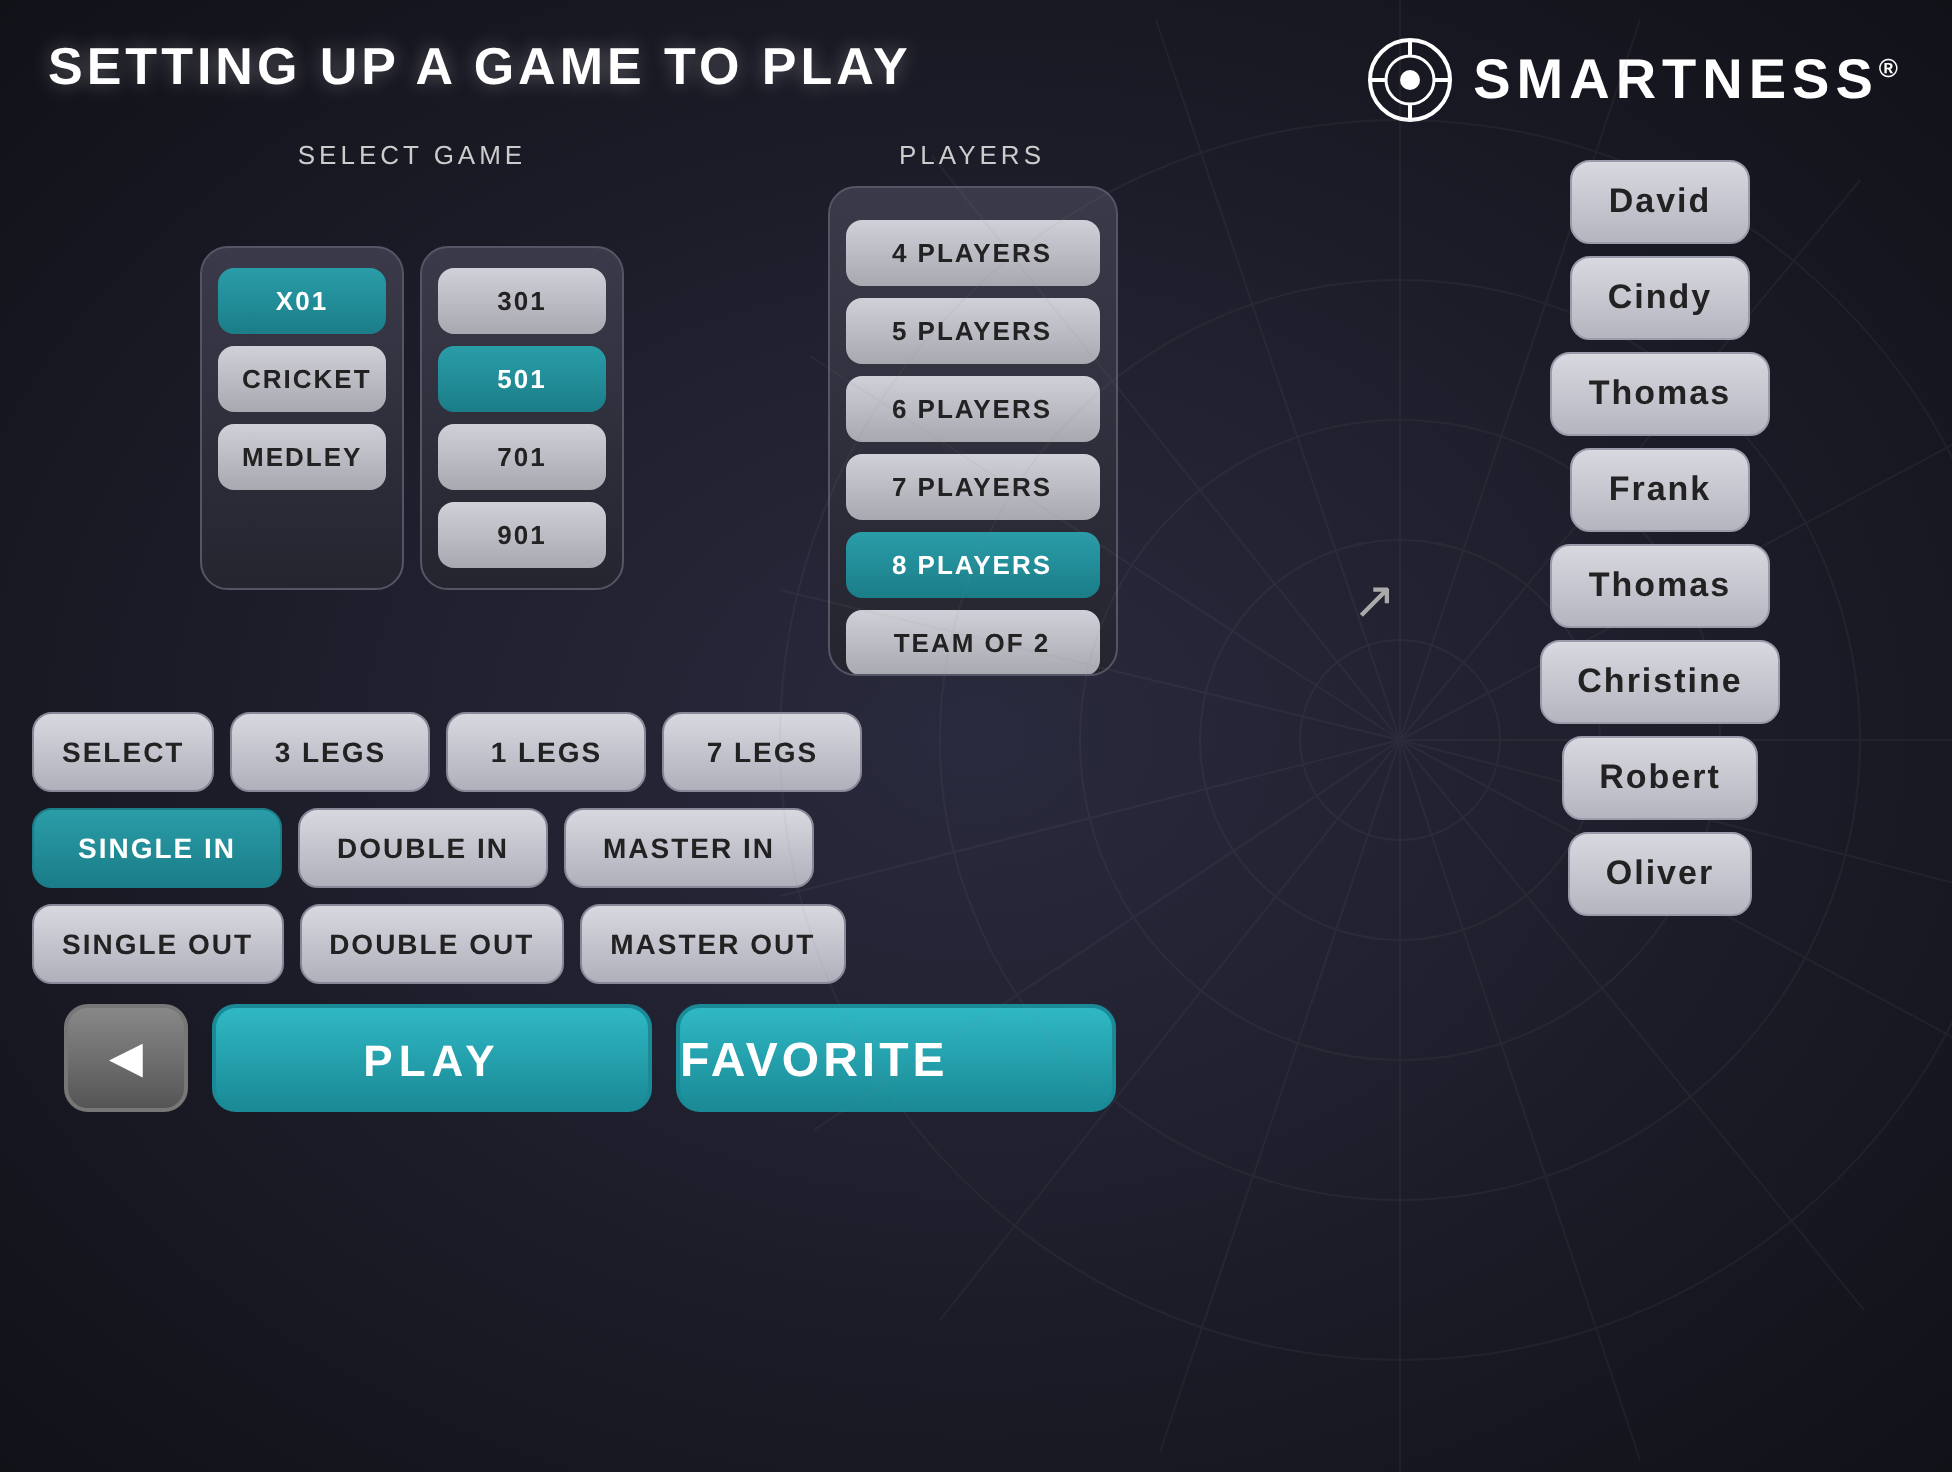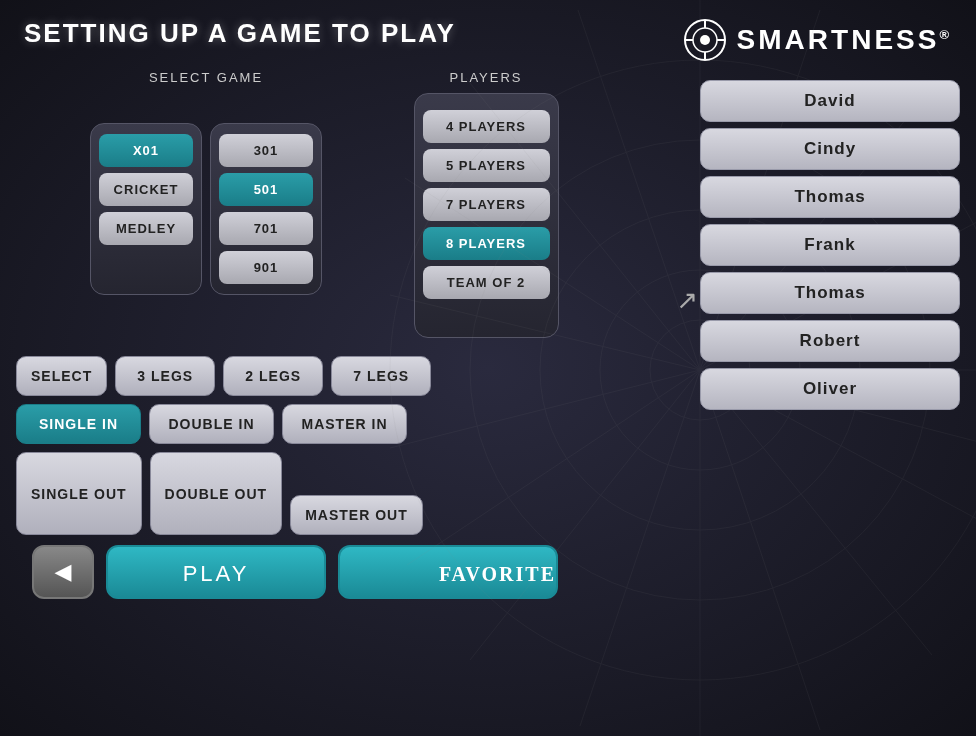--- a/index.html
+++ b/index.html
@@ -69,21 +69,21 @@
     }
 
     .game-panel {
       background: linear-gradient(180deg, #3a3a4a 0%, #252530 100%);
       border: 1px solid #555566;
       border-radius: 14px;
       padding: 10px 8px;
       display: flex;
       flex-direction: column;
       gap: 6px;
-      width: 112px;
+      width: 102px;
     }
 
     .game-btn {
       background: linear-gradient(180deg, #d0d0d8 0%, #a8a8b0 100%);
       border: none;
       border-radius: 8px;
       padding: 9px 12px;
       font-size: 13px;
       font-weight: bold;
       color: #222;
@@ -178,53 +178,53 @@
 
     .play-btn {
       flex: 1;
       max-width: 220px;
       height: 54px;
       background: linear-gradient(180deg, #2fb8c4 0%, #1a8a96 100%);
       border: 2px solid #1a8a96;
       border-radius: 12px;
       color: #fff;
       font-size: 22px;
-      font-weight: normal;
+      font-weight: bold;
       letter-spacing: 3px;
       cursor: pointer;
       text-align: center;
       line-height: 54px;
     }
 
     .favorite-btn {
       flex: 1;
       max-width: 220px;
       height: 54px;
       background: linear-gradient(180deg, #2fb8c4 0%, #1a8a96 100%);
       border: 2px solid #1a8a96;
       border-radius: 12px;
       color: #fff;
-      font-size: 20px;
+      font-size: 24px;
       font-weight: bold;
       letter-spacing: 2px;
       cursor: pointer;
-      text-align: right;
+      text-align: left;
       line-height: 54px;
-      font-family: Liberation Serif, serif;
     }
 
     
     .player-list-section {
       position: absolute;
       right: 16px;
       top: 80px;
       width: 260px;
       display: flex;
       flex-direction: column;
       gap: 6px;
+      align-items: center;
     }
 
     .player-item {
       background: linear-gradient(180deg, #d8d8e0 0%, #b5b5c0 100%);
       border: 1px solid #999aaa;
       border-radius: 10px;
       padding: 10px 18px;
       font-size: 17px;
       font-weight: bold;
       color: #222;
@@ -330,48 +330,49 @@
           </div>
         </div>
       </div>
 
       <div class="players-section">
         <div class="section-label">PLAYERS</div>
         <div class="players-panel">
           <div class="players-panel-inner">
             <button class="game-btn">4 PLAYERS</button>
             <button class="game-btn">5 PLAYERS</button>
+            <button class="game-btn">6 PLAYERS</button>
             <button class="game-btn">7 PLAYERS</button>
             <button class="game-btn active-teal">8 PLAYERS</button>
             <button class="game-btn">TEAM OF 2</button>
           </div>
         </div>
       </div>
 
     </div>
 
     <div class="options-section">
 
       <div class="options-row">
         <button class="opt-btn" style="min-width:90px;">SELECT</button>
         <button class="opt-btn" style="min-width:100px;">3 LEGS</button>
-        <button class="opt-btn" style="min-width:100px;">2 LEGS</button>
+        <button class="opt-btn" style="min-width:100px;">1 LEGS</button>
         <button class="opt-btn" style="min-width:100px;">7 LEGS</button>
       </div>
 
       <div class="options-row">
         <button class="opt-btn active-teal" style="min-width:125px;">SINGLE IN</button>
         <button class="opt-btn" style="min-width:125px;">DOUBLE IN</button>
         <button class="opt-btn" style="min-width:125px;">MASTER IN</button>
       </div>
 
       <div class="options-row">
         <button class="opt-btn" style="min-width:125px;">SINGLE OUT</button>
         <button class="opt-btn" style="min-width:125px;">DOUBLE OUT</button>
-        <button class="opt-btn" style="min-width:125px;margin-top:43px;">MASTER OUT</button>
+        <button class="opt-btn" style="min-width:125px;">MASTER OUT</button>
       </div>
     </div>
 
     <div class="bottom-actions">
       <button class="back-btn">
         <span style="color:#fff;font-size:22px;">◀</span>
       </button>
       <button class="play-btn">PLAY</button>
       <button class="favorite-btn">FAVORITE</button>
     </div>
@@ -381,15 +382,16 @@
 </div>
 
 <div class="arrow-indicator" style="color:#aaa; font-size:26px;">↗</div>
 
 <div class="player-list-section">
   <div class="player-item">David</div>
   <div class="player-item">Cindy</div>
   <div class="player-item">Thomas</div>
   <div class="player-item">Frank</div>
   <div class="player-item">Thomas</div>
+  <div class="player-item">Christine</div>
   <div class="player-item">Robert</div>
   <div class="player-item">Oliver</div>
 </div>
 
 </body></html>

